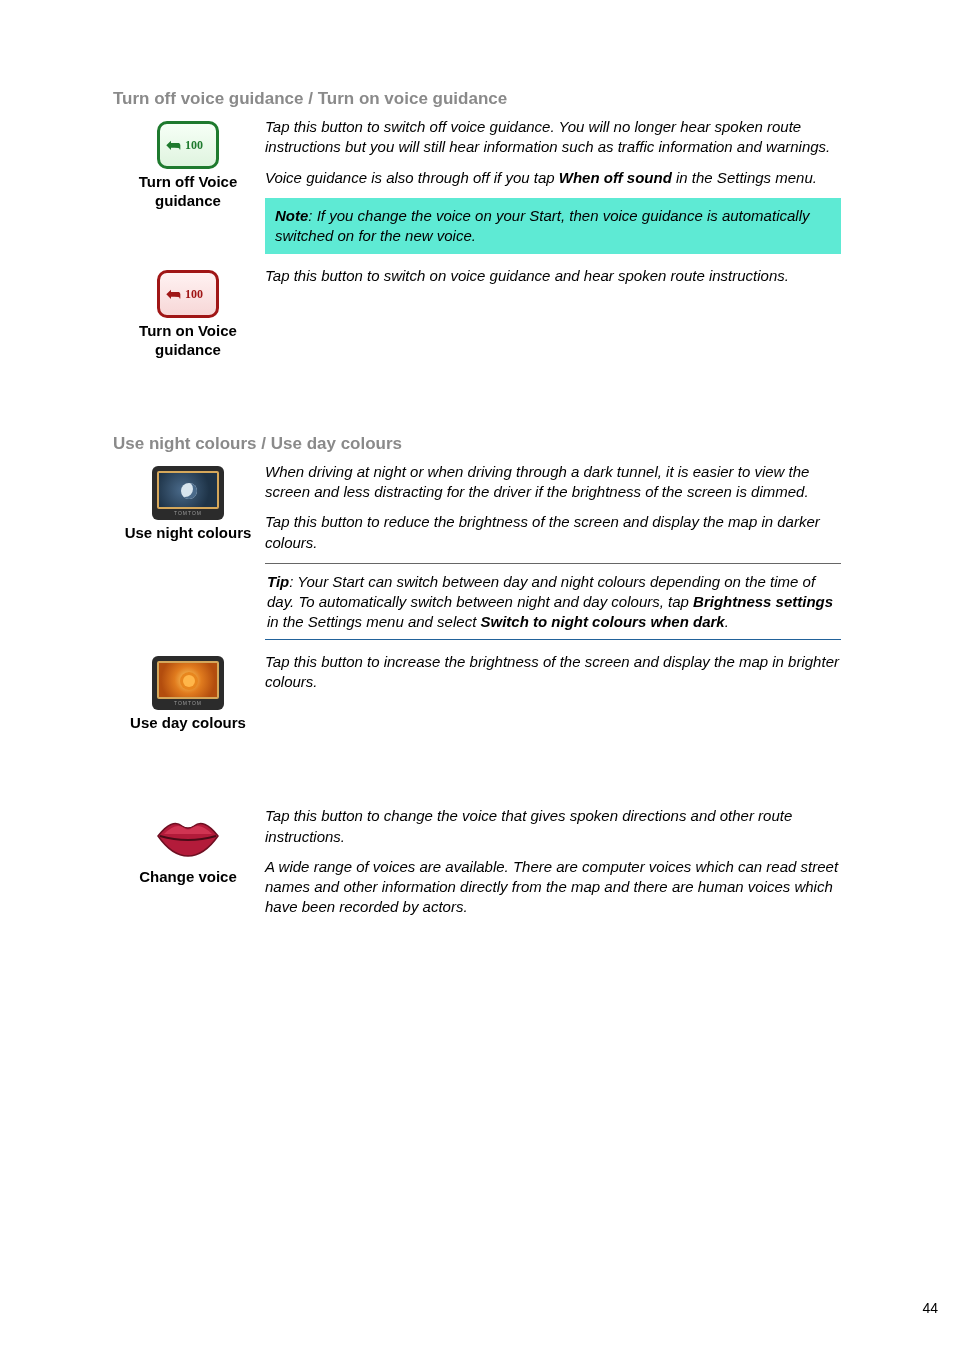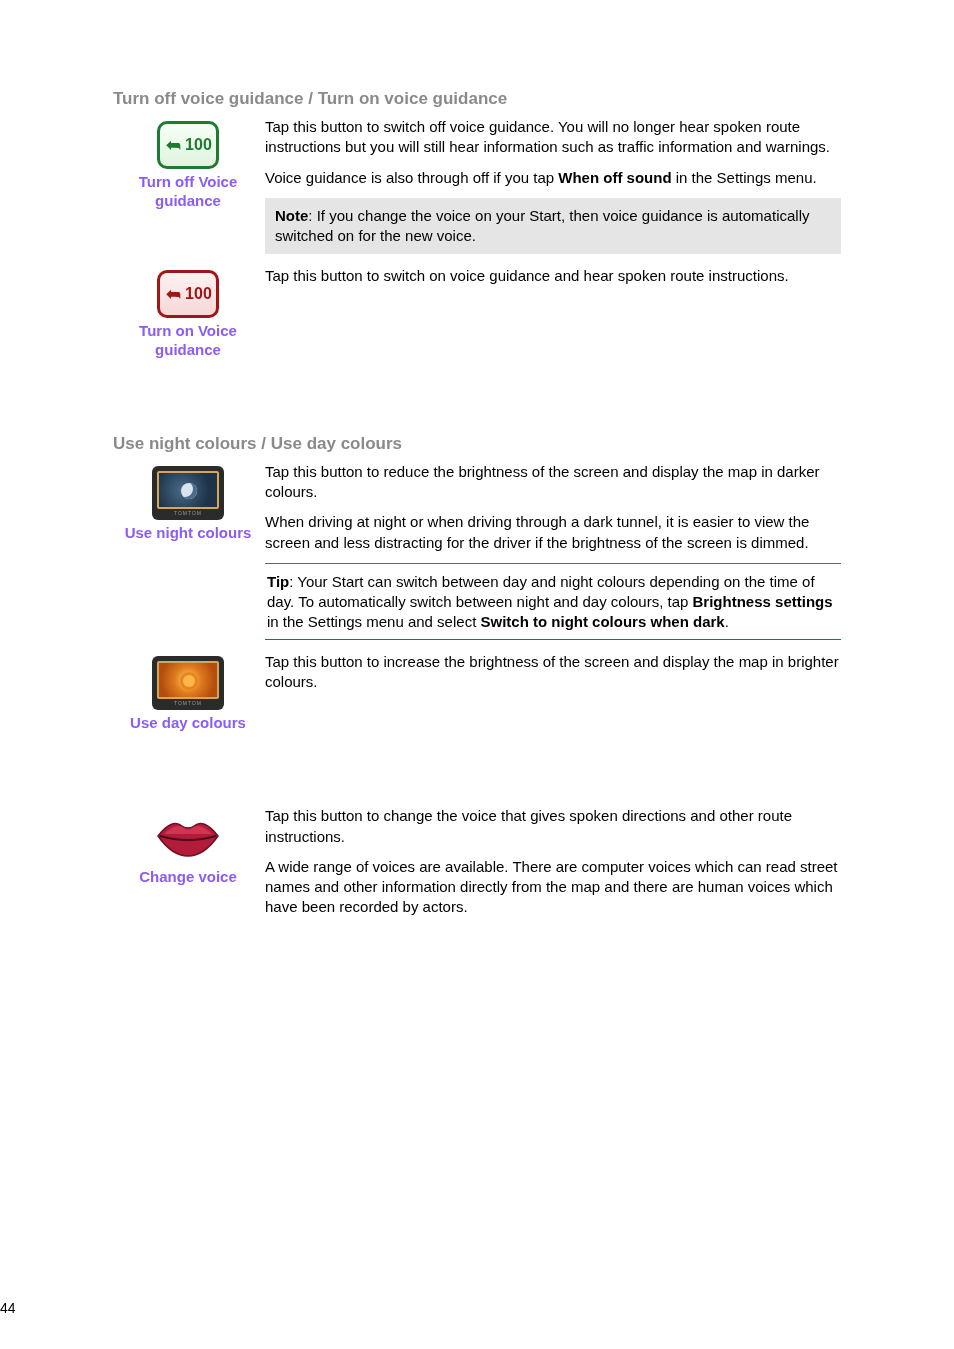--- a/index.html
+++ b/index.html
@@ -29,59 +29,60 @@
     margin-bottom: 4px;
   }
   .icon-col {
     width: 150px;
     flex: 0 0 150px;
     text-align: center;
   }
   .icon-col .caption {
     font-weight: 700;
     font-size: 15px;
-    color: #8b5cf6;
+    color: #000000;
     margin-top: 4px;
     line-height: 1.25;
   }
   .text-col {
     flex: 1 1 auto;
     font-size: 15px;
     line-height: 1.35;
     padding-left: 2px;
+    font-style: italic;
   }
   .text-col p {
     margin: 0 0 10px 0;
   }
   .text-col p:last-child {
     margin-bottom: 6px;
   }
   .note-box {
-    background: #e5e5e5;
+    background: #5eead4;
     padding: 8px 10px;
     margin: 4px 0 8px 0;
     font-size: 15px;
     line-height: 1.35;
   }
   .tip-box {
     border-top: 1.5px solid #666;
     border-bottom: 1.5px solid #22629a;
     padding: 8px 2px 6px 2px;
     margin: 6px 0 8px 0;
     font-size: 15px;
     line-height: 1.35;
   }
   .gap {
     height: 70px;
   }
   .page-num {
-    text-align: left;
+    text-align: right;
     font-size: 14px;
     position: absolute;
-    left: 0; right: 4px;
+    left: 0; right: 16px;
     bottom: 45px;
   }
   strong { font-weight: 700; }
 
   
   .sign-icon {
     width: 62px;
     height: 48px;
     margin: 4px auto 2px auto;
     position: relative;
@@ -106,22 +107,23 @@
   .sign-icon .arrow {
     font-size: 18px;
     font-weight: 700;
     margin-right: 4px;
     display: inline-block;
     transform: scaleX(-1);
   }
   .sign-icon.green .arrow, .sign-icon.green .num { color: #1e7a2e; }
   .sign-icon.red .arrow, .sign-icon.red .num { color: #a01616; }
   .sign-icon .num {
-    font-size: 16px;
-    font-weight: 700;
+    font-size: 12px;
+    font-weight: 700;
+    font-family: Liberation Serif, serif;
   }
 
   .device-icon {
     width: 72px;
     height: 54px;
     margin: 4px auto 2px auto;
     background: #2b2b2b;
     border-radius: 6px;
     padding: 5px;
     box-sizing: border-box;
@@ -233,22 +235,22 @@
 
   <div class="entry">
     <div class="icon-col">
       <div class="device-icon night">
         <div class="screen"></div>
         <div class="label">TOMTOM</div>
       </div>
       <div class="caption">Use night colours</div>
     </div>
     <div class="text-col">
+      <p>When driving at night or when driving through a dark tunnel, it is easier to view the screen and less distracting for the driver if the brightness of the screen is dimmed.</p>
       <p>Tap this button to reduce the brightness of the screen and display the map in darker colours.</p>
-      <p>When driving at night or when driving through a dark tunnel, it is easier to view the screen and less distracting for the driver if the brightness of the screen is dimmed.</p>
       <div class="tip-box">
         <strong>Tip</strong><span>: Your Start can switch between day and night colours depending on the time of day. To automatically switch between night and day colours, tap </span><strong>Brightness settings</strong><span> in the Settings menu and select </span><strong>Switch to night colours when dark</strong><span>.</span>
       </div>
     </div>
   </div>
 
   <div class="entry">
     <div class="icon-col">
       <div class="device-icon day">
         <div class="screen"></div>

